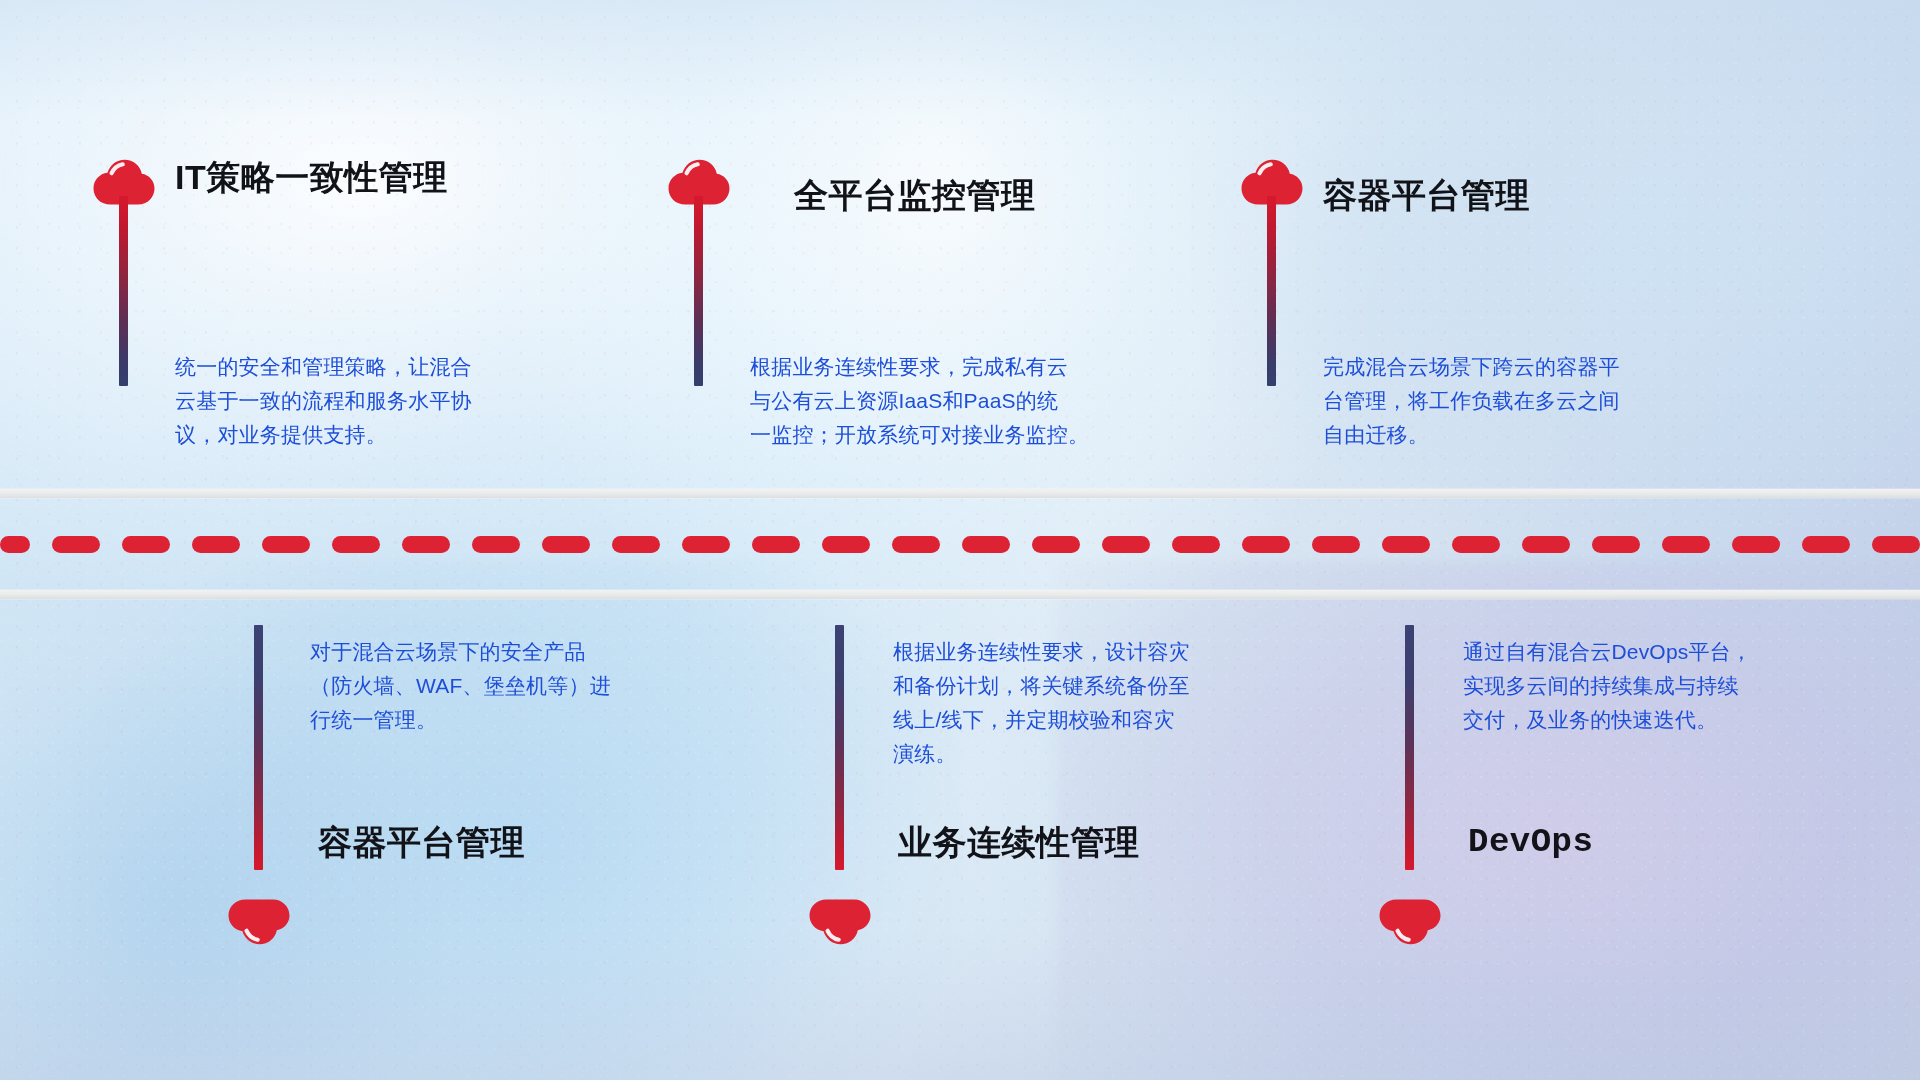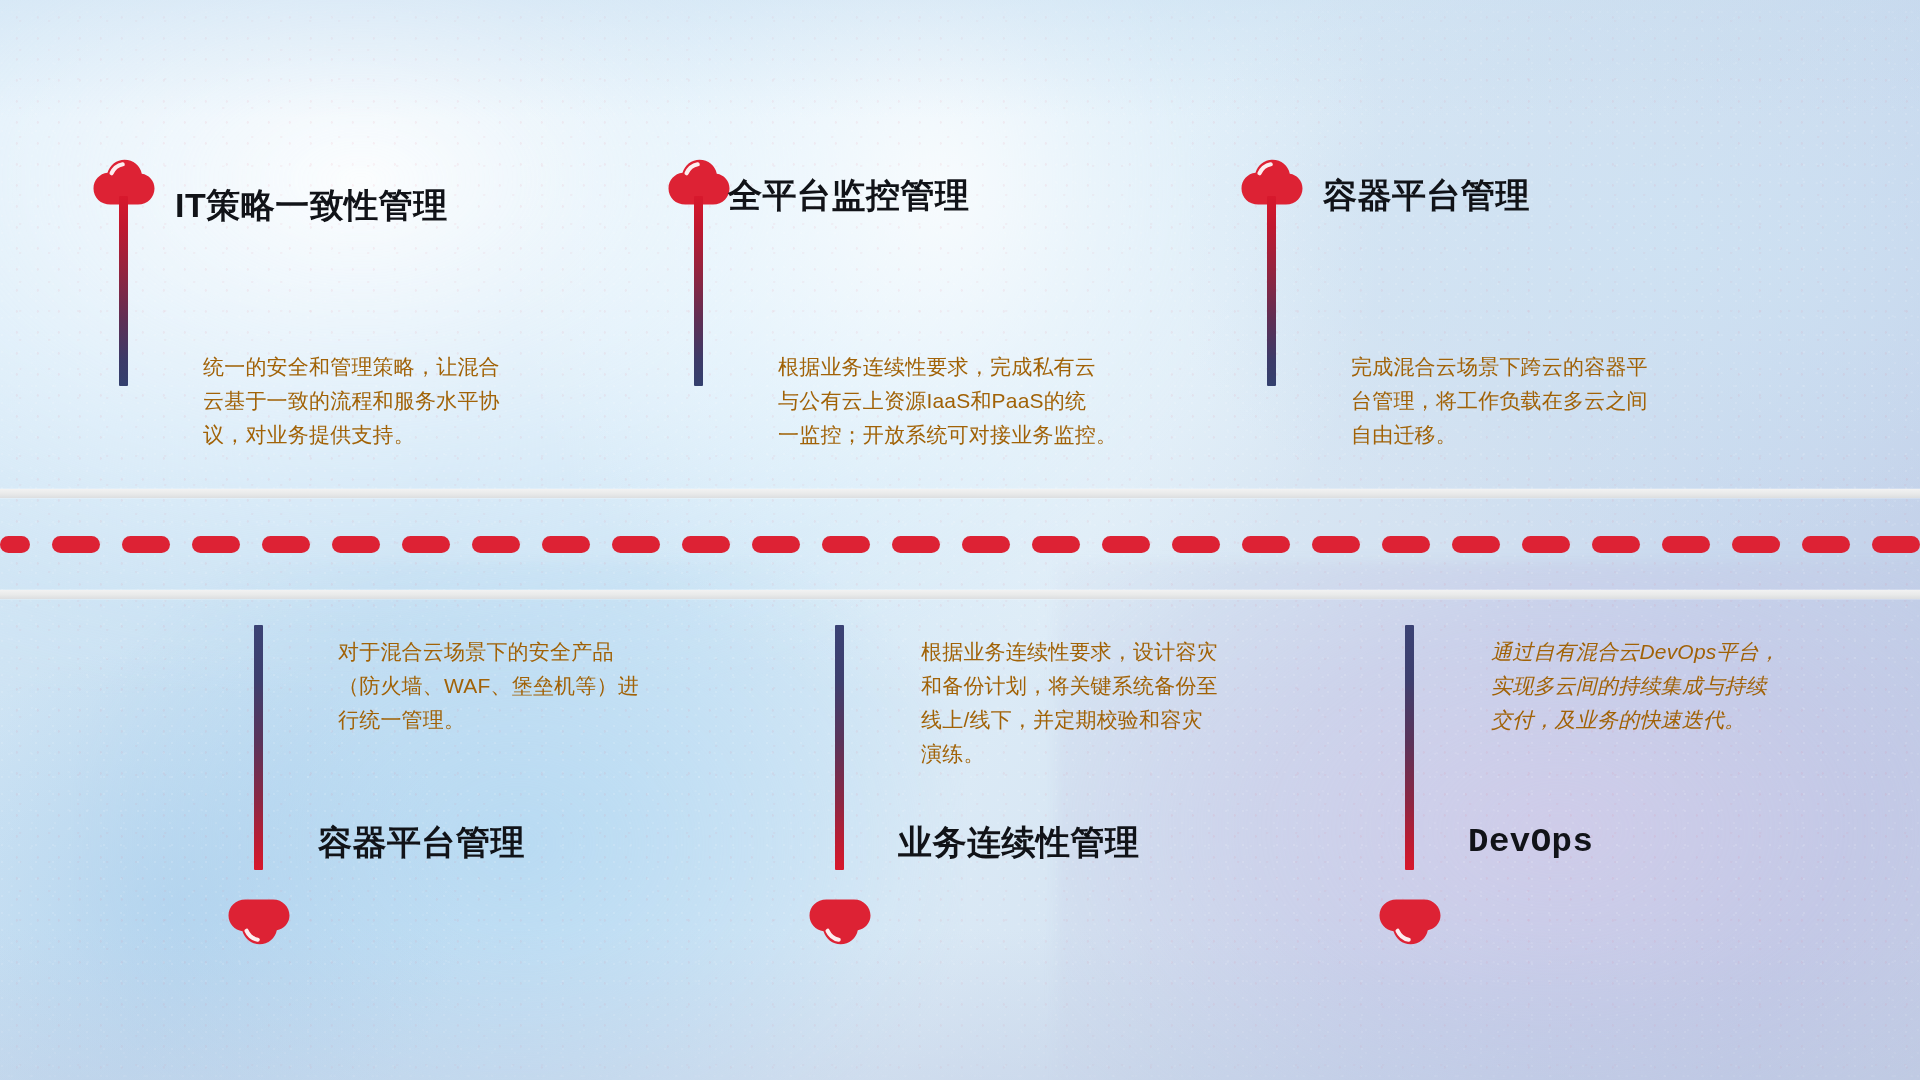--- a/index.html
+++ b/index.html
@@ -166,26 +166,25 @@
     position:absolute;
     white-space:nowrap;
     color:#111318;
     font-size:34px;
     font-weight:700;
     letter-spacing:.5px;
     line-height:1;
   }
   .item-desc{
     position:absolute;
-    color:#a16207;
+    color:#1d4ed8;
     font-size:21px;
     line-height:34px;
     letter-spacing:.2px;
     white-space:pre-line;
-    margin-left:28px;
   }
 </style>
 </head>
 <body>
 
 <div id="stage">
 
   <div class="bg-base"></div>
   <div class="bg-glow-a"></div>
   <div class="bg-glow-b"></div>
@@ -197,35 +196,35 @@
   <div class="bg-vignette"></div>
 
   <div class="item">
     <div class="cloud" style="left:92px;top:158px;">
       <svg viewBox="0 0 64 48" xmlns="http://www.w3.org/2000/svg" aria-hidden="true">
         <path d="M18.5 46.5C8.6 46.5 1.5 39.4 1.5 30.4c0-8.2 6.1-14.8 14-15.6C17.9 7 24.6 1.8 32.6 1.8c8.6 0 15.7 6 17.2 14 7.2 1 12.7 7.2 12.7 14.6 0 8.4-6.6 16.1-16.6 16.1z" fill="#dd2234"></path>
         <path d="M19.6 15.2c2.1-4.6 6.2-7.9 11.1-8.9" fill="none" stroke="#ffffff" stroke-width="4.2" stroke-linecap="round" opacity=".92"></path>
       </svg>
     </div>
     <div class="stem stem-top" style="left:119px;top:196px;height:190px;"></div>
-    <div class="item-title" style="left:175px;top:188px;">IT策略一致性管理</div>
+    <div class="item-title" style="left:175px;top:160px;">IT策略一致性管理</div>
     <div class="item-desc" style="left:175px;top:350px;width:420px;">统一的安全和管理策略，让混合
 云基于一致的流程和服务水平协
 议，对业务提供支持。</div>
   </div>
 
   <div class="item">
     <div class="cloud" style="left:667px;top:158px;">
       <svg viewBox="0 0 64 48" xmlns="http://www.w3.org/2000/svg" aria-hidden="true">
         <path d="M18.5 46.5C8.6 46.5 1.5 39.4 1.5 30.4c0-8.2 6.1-14.8 14-15.6C17.9 7 24.6 1.8 32.6 1.8c8.6 0 15.7 6 17.2 14 7.2 1 12.7 7.2 12.7 14.6 0 8.4-6.6 16.1-16.6 16.1z" fill="#dd2234"></path>
         <path d="M19.6 15.2c2.1-4.6 6.2-7.9 11.1-8.9" fill="none" stroke="#ffffff" stroke-width="4.2" stroke-linecap="round" opacity=".92"></path>
       </svg>
     </div>
     <div class="stem stem-top" style="left:694px;top:196px;height:190px;"></div>
-    <div class="item-title" style="left:728px;top:178px;">全平台监控管理</div>
+    <div class="item-title" style="left:794px;top:178px;">全平台监控管理</div>
     <div class="item-desc" style="left:750px;top:350px;width:440px;">根据业务连续性要求，完成私有云
 与公有云上资源IaaS和PaaS的统
 一监控；开放系统可对接业务监控。</div>
   </div>
 
   <div class="item">
     <div class="cloud" style="left:1240px;top:158px;">
       <svg viewBox="0 0 64 48" xmlns="http://www.w3.org/2000/svg" aria-hidden="true">
         <path d="M18.5 46.5C8.6 46.5 1.5 39.4 1.5 30.4c0-8.2 6.1-14.8 14-15.6C17.9 7 24.6 1.8 32.6 1.8c8.6 0 15.7 6 17.2 14 7.2 1 12.7 7.2 12.7 14.6 0 8.4-6.6 16.1-16.6 16.1z" fill="#dd2234"></path>
         <path d="M19.6 15.2c2.1-4.6 6.2-7.9 11.1-8.9" fill="none" stroke="#ffffff" stroke-width="4.2" stroke-linecap="round" opacity=".92"></path>
@@ -303,19 +302,19 @@
   </div>
 
   <div class="item">
     <div class="stem stem-bottom" style="left:1405px;top:625px;height:245px;"></div>
     <div class="cloud" style="left:1378px;top:898px;">
       <svg viewBox="0 0 64 48" xmlns="http://www.w3.org/2000/svg" aria-hidden="true" style="transform:scaleY(-1);">
         <path d="M18.5 46.5C8.6 46.5 1.5 39.4 1.5 30.4c0-8.2 6.1-14.8 14-15.6C17.9 7 24.6 1.8 32.6 1.8c8.6 0 15.7 6 17.2 14 7.2 1 12.7 7.2 12.7 14.6 0 8.4-6.6 16.1-16.6 16.1z" fill="#dd2234"></path>
         <path d="M19.6 15.2c2.1-4.6 6.2-7.9 11.1-8.9" fill="none" stroke="#ffffff" stroke-width="4.2" stroke-linecap="round" opacity=".92"></path>
       </svg>
     </div>
-    <div class="item-desc" style="left:1463px;top:635px;width:420px;font-style:italic;">通过自有混合云DevOps平台，
+    <div class="item-desc" style="left:1463px;top:635px;width:420px;">通过自有混合云DevOps平台，
 实现多云间的持续集成与持续
 交付，及业务的快速迭代。</div>
     <div class="item-title" style="left:1468px;top:825px;font-family:Liberation Mono, monospace;">DevOps</div>
   </div>
 
 </div>
 
 </body></html>

